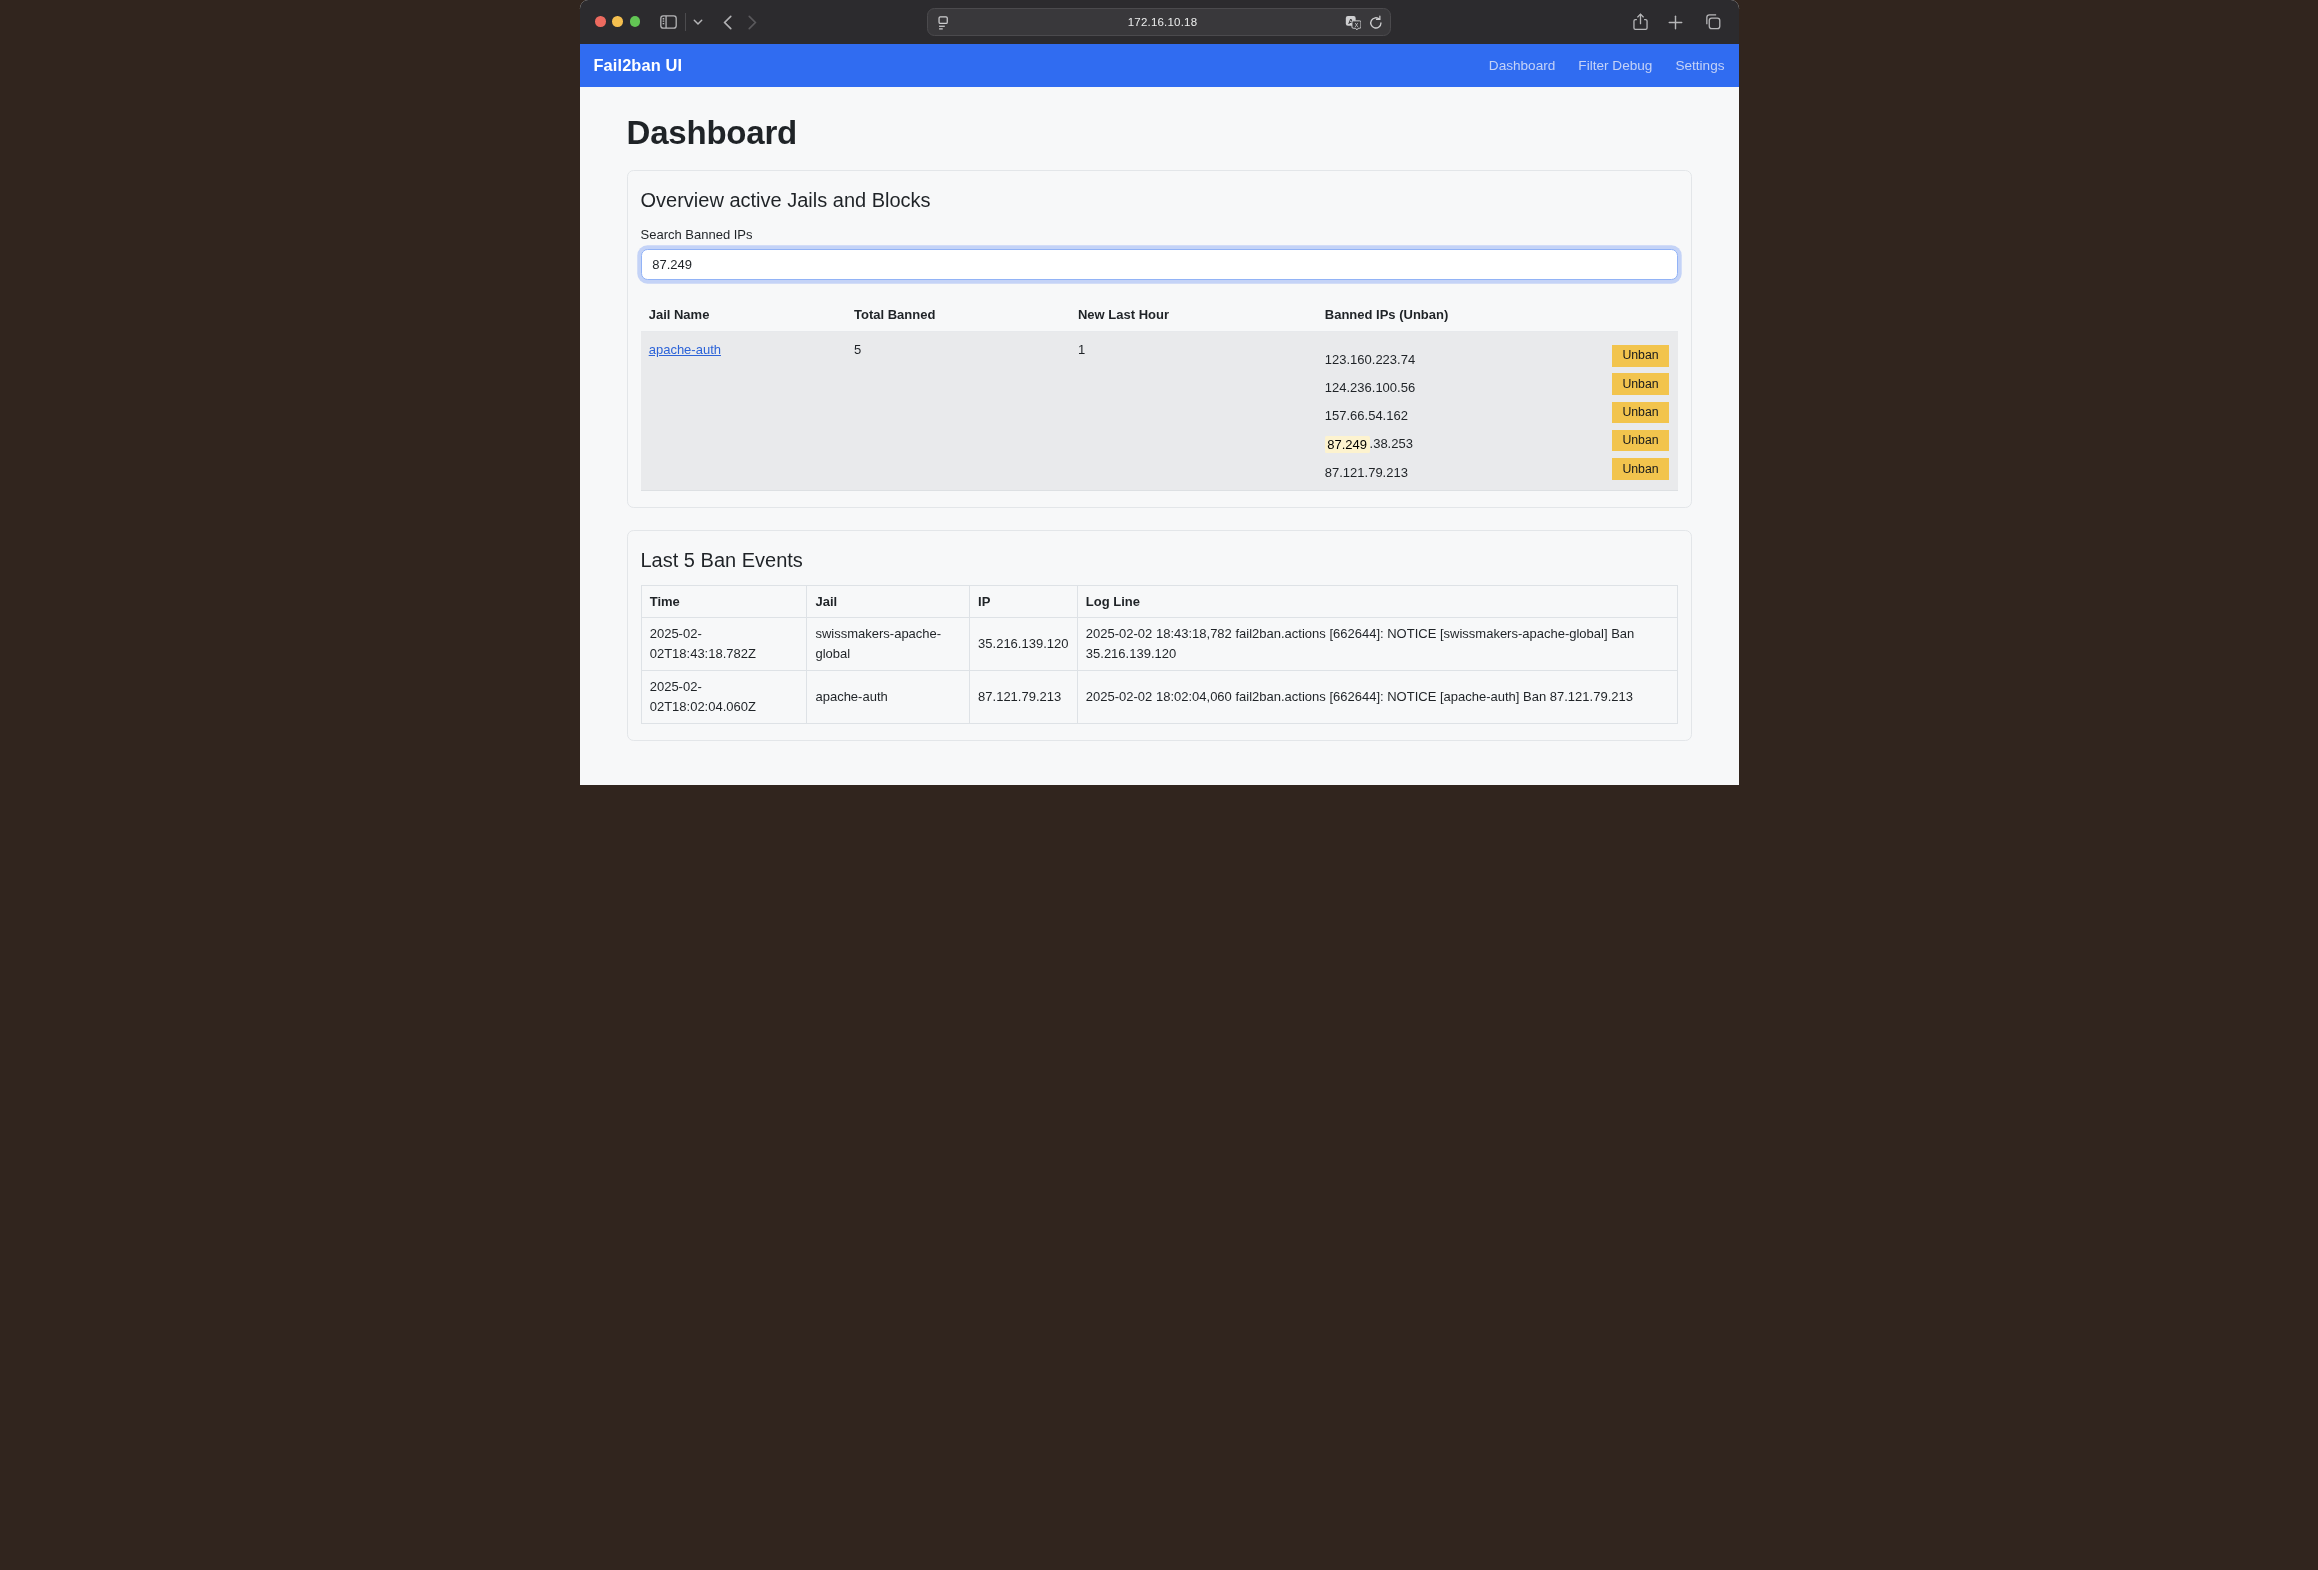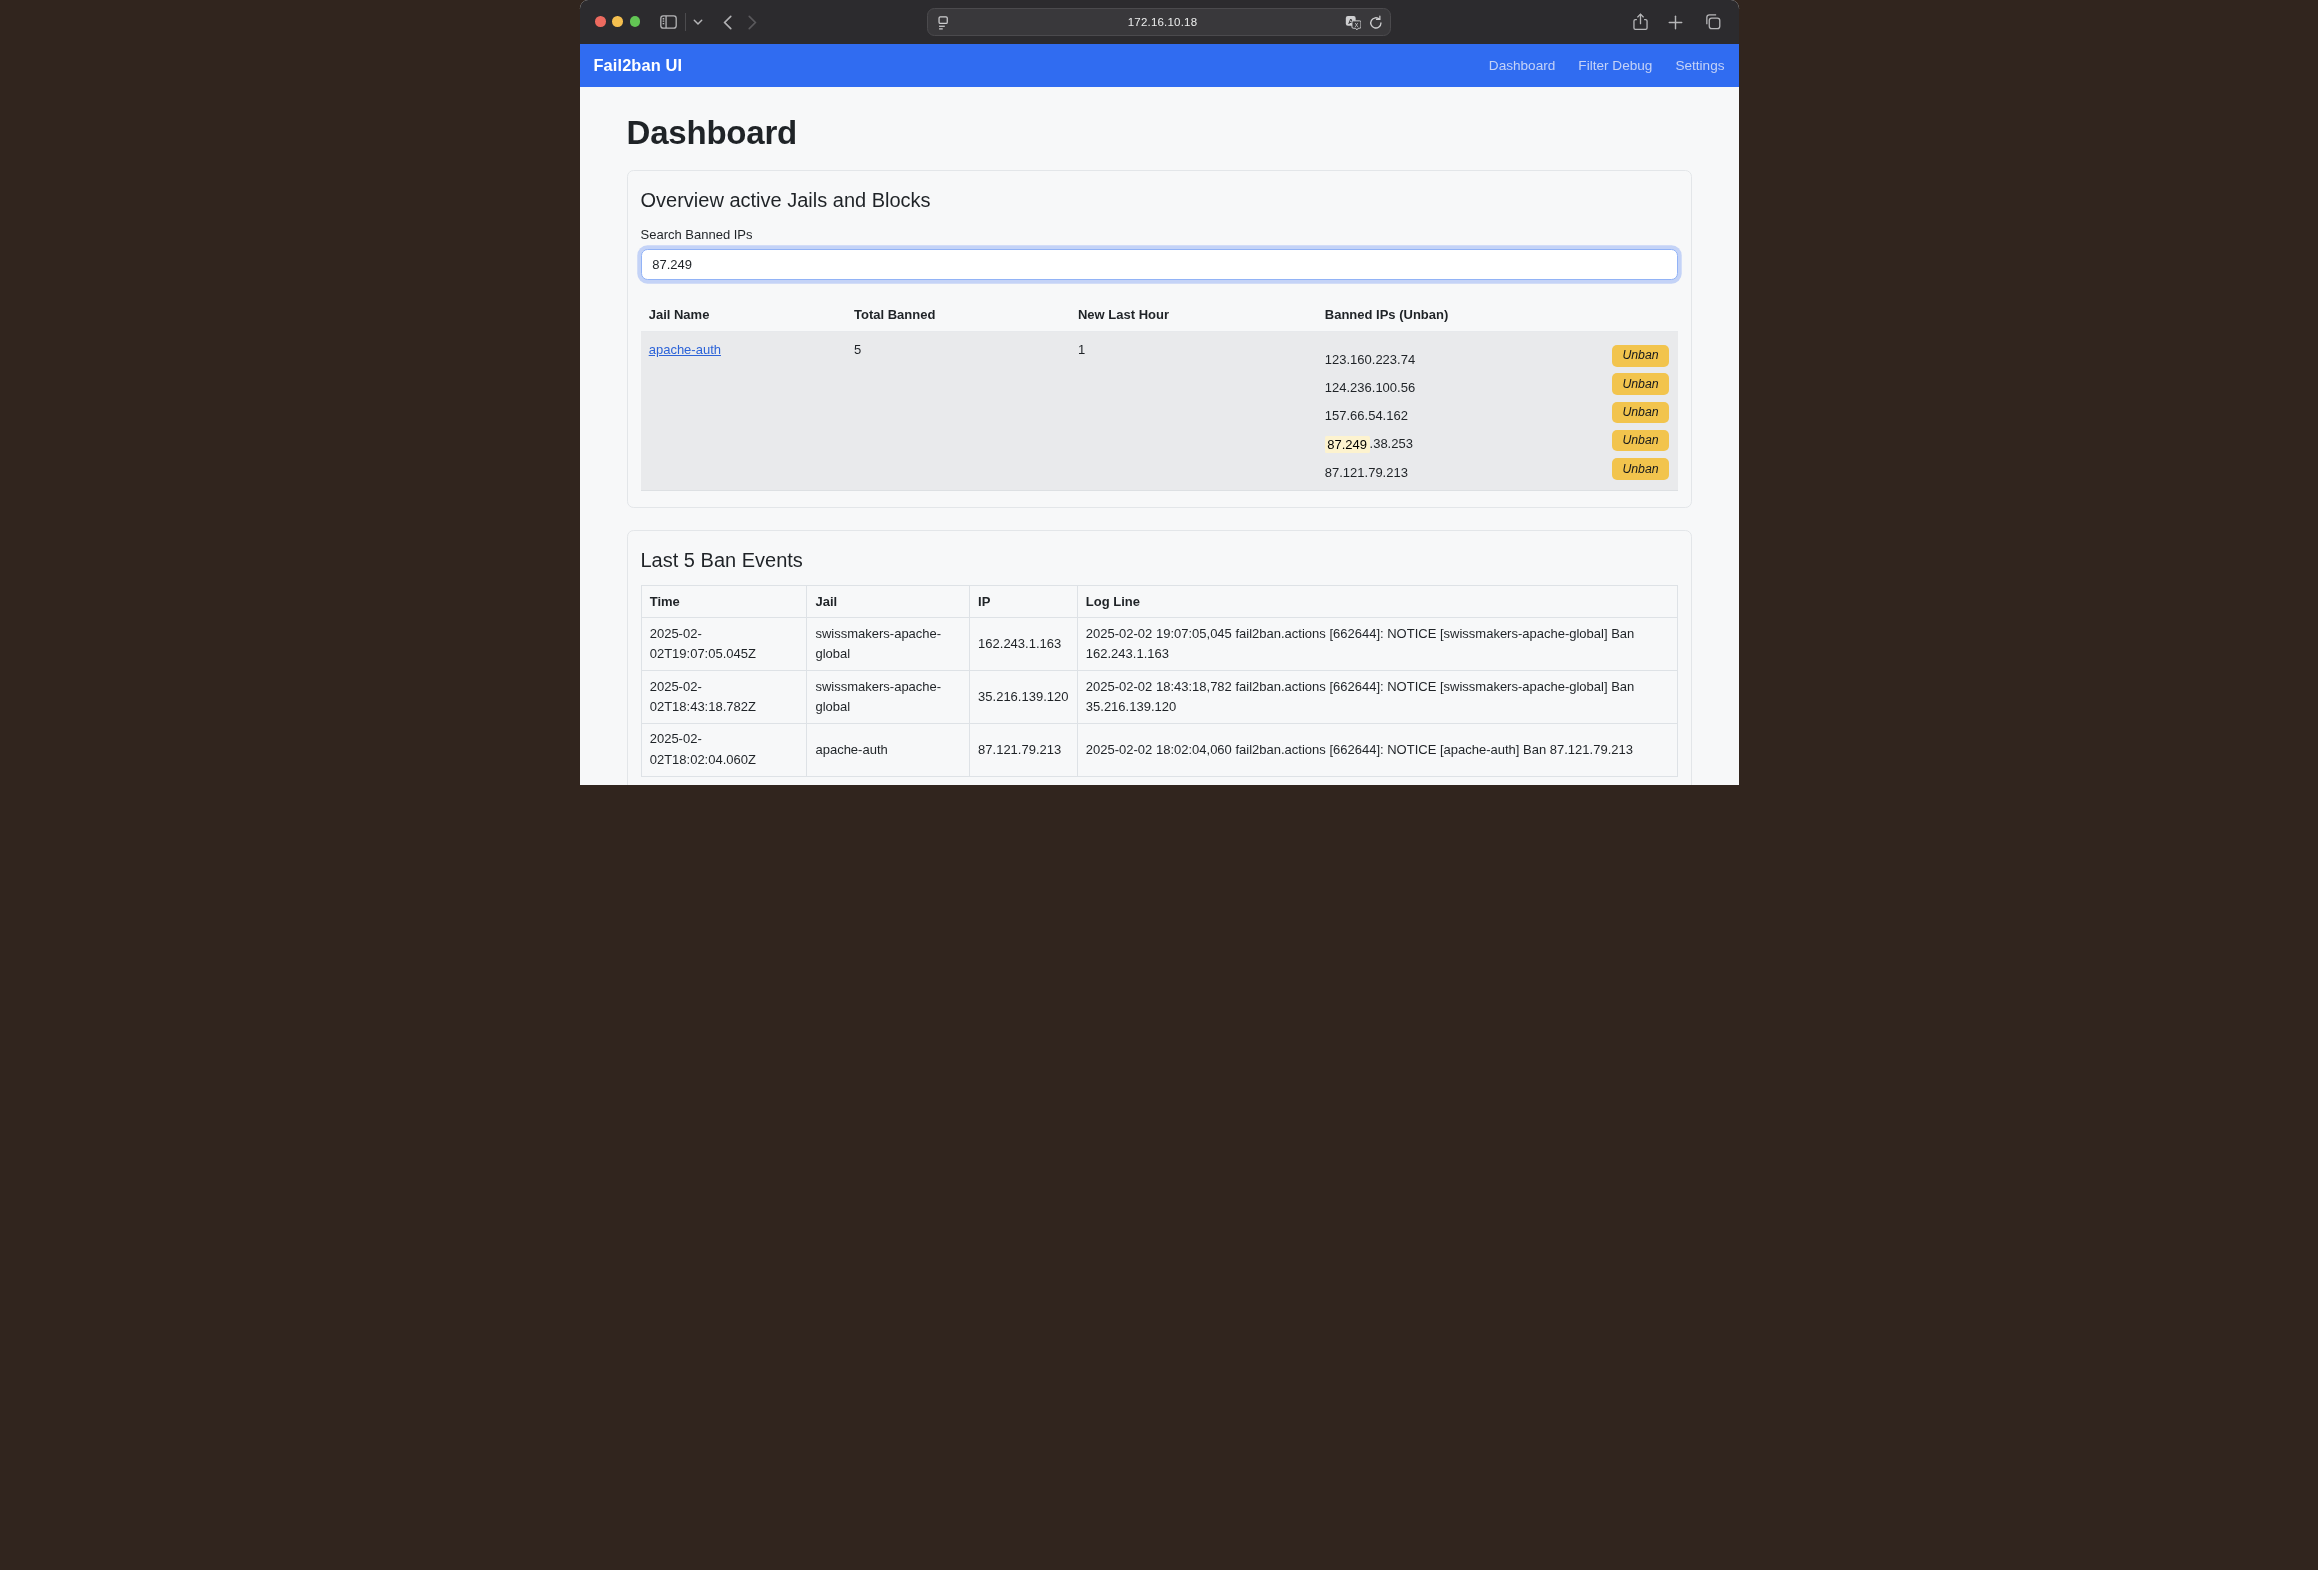--- a/index.html
+++ b/index.html
@@ -75,22 +75,22 @@
   }
   .jail-table td { padding:10px 8.2px 10px; vertical-align:top; font-size:13px; color:#1f2327; }
   .jail-table tbody tr { background:#e9eaec; border-bottom:0.8px solid #dde0e3; }
   .jail-link { color:#2c63d8; text-decoration:underline; cursor:pointer; }
 
   .ip-row { display:flex; align-items:flex-end; justify-content:space-between; height:25px; }
   .ip-row + .ip-row { margin-top:3.3px; }
   .ip-text { font-size:13px; color:#1f2327; }
   .hl { background:#fdf3cf; padding:0.8px 2.5px 1.6px; border-radius:1.6px; }
   .unban-btn {
-    background:#f2c44d; color:#15181c; border:none; border-radius:5px;
-    padding:3.3px 10.7px 4.1px; font-size:12.3px; font-family:inherit; cursor:pointer;font-style:italic;
+    background:#f2c44d; color:#15181c; border:none; border-radius:0;
+    padding:3.3px 10.7px 4.1px; font-size:12.3px; font-family:inherit; cursor:pointer;
   }
 
   
   .events-table {
     width:100%; border-collapse:collapse; margin-top:13px;
     table-layout:fixed; font-size:13px;
   }
   .events-table th, .events-table td {
     border:0.8px solid #dee2e6; text-align:left; color:#1f2327;
   }
@@ -269,26 +269,20 @@
         <thead>
           <tr>
             <th>Time</th>
             <th>Jail</th>
             <th>IP</th>
             <th>Log Line</th>
           </tr>
         </thead>
         <tbody>
             <tr>
-              <td class="wrapcell">2025-02-02T19:07:05.045Z</td>
-              <td class="wrapcell">swissmakers-apache-global</td>
-              <td class="ipcell">162.243.1.163</td>
-              <td class="wrapcell">2025-02-02 19:07:05,045 fail2ban.actions [662644]: NOTICE [swissmakers-apache-global] Ban 162.243.1.163</td>
-            </tr>
-            <tr>
               <td class="wrapcell">2025-02-02T18:43:18.782Z</td>
               <td class="wrapcell">swissmakers-apache-global</td>
               <td class="ipcell">35.216.139.120</td>
               <td class="wrapcell">2025-02-02 18:43:18,782 fail2ban.actions [662644]: NOTICE [swissmakers-apache-global] Ban 35.216.139.120</td>
             </tr>
             <tr>
               <td class="wrapcell">2025-02-02T18:02:04.060Z</td>
               <td class="wrapcell">apache-auth</td>
               <td class="ipcell">87.121.79.213</td>
               <td class="wrapcell">2025-02-02 18:02:04,060 fail2ban.actions [662644]: NOTICE [apache-auth] Ban 87.121.79.213</td>

